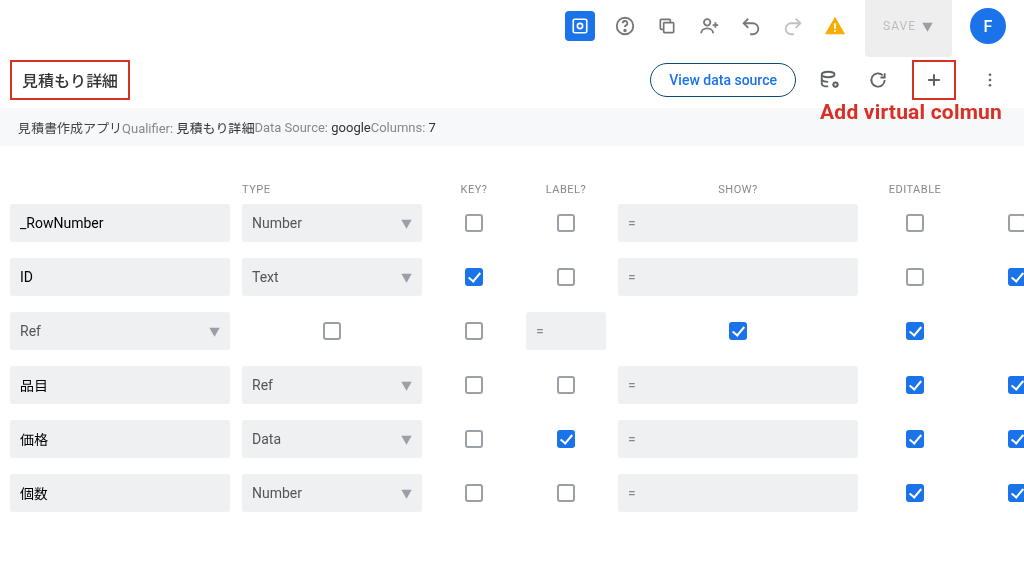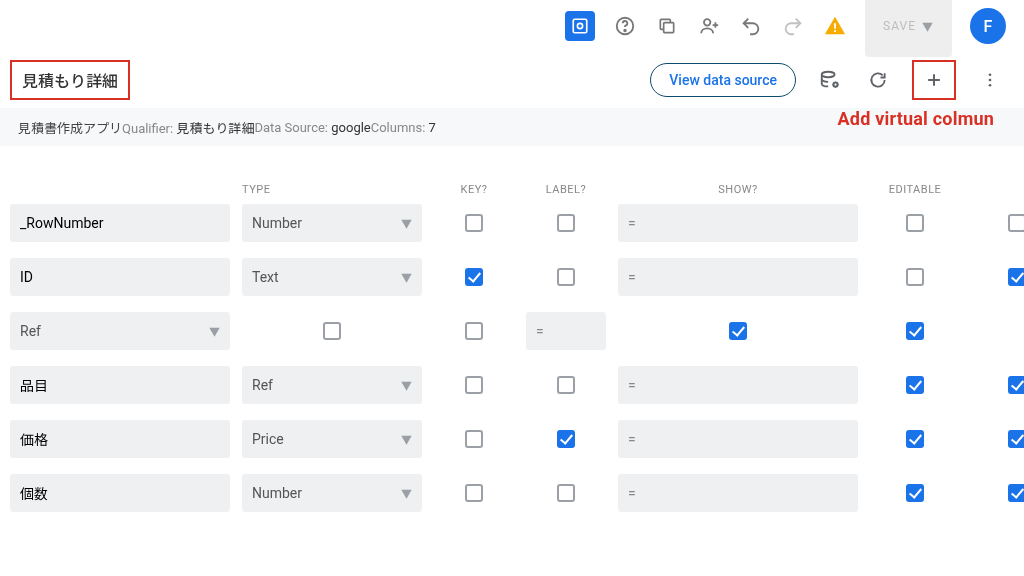--- a/index.html
+++ b/index.html
@@ -11,21 +11,21 @@
   .topbar .save-btn { background: #eee; color: #bdbdbd; padding: 23px 18px; font-size: 12px; letter-spacing: 1px; border-radius: 4px; cursor: default; display:flex; align-items:center; gap:6px;}
   .topbar .avatar { width: 36px; height: 36px; border-radius: 50%; background: #1a73e8; color: #fff; display: flex; align-items: center; justify-content: center; font-size: 16px; font-weight: 500; }
 
   .secondbar { height: 56px; display: flex; align-items: center; padding: 0 10px; position: relative; }
   .table-name { font-size: 16px; font-weight: 500; color: #333; padding: 6px 10px; border: 2px solid #d93025; }
   .secondbar-right { margin-left: auto; display: flex; align-items: center; gap: 20px; padding-right: 10px; }
   .pill-btn { border: 1px solid #0c4a6e; color: #1a73e8; padding: 8px 18px; border-radius: 999px; font-size: 14px; font-weight: 500; cursor: pointer; }
   .round-icon { width: 28px; height: 28px; display: flex; align-items: center; justify-content: center; color: #5f6368; cursor: pointer; }
   .plus-box { border: 2px solid #d93025; padding: 4px 6px; }
 
-  .annotation { position: absolute; right: 30px; top: 48px; color: #d93025; font-weight: 700; font-size: 18px; letter-spacing: .2px; margin-top: 8px;}
+  .annotation { position: absolute; right: 22px; top: 48px; color: #d93025; font-weight: 700; font-size: 21px; letter-spacing: .2px;}
 
   .infobar { background: #f6f8fa; height: 38px; display: flex; align-items: center; padding: 0 18px; font-size: 13px; color: #5f6368; }
   .infobar .app-name { font-weight: 400; color: #444; }
   .infobar .label { color: #888; }
   .infobar .val { color: #333; }
 
   .grid { width: 100%; }
   .hdr-row, .data-row { display: grid; grid-template-columns: 220px 180px 80px 80px 240px 90px 90px; align-items: center; gap: 12px; padding: 0 10px; }
   .hdr-row { height: 50px; color: #888; font-size: 11px; letter-spacing: .5px; }
   .hdr-row > div { text-align: left; margin-top: 36px; }
@@ -238,21 +238,21 @@
     <div class="cb-wrap">
           <span class="cb checked"></span>
         </div>
     <div class="cb-wrap">
           <span class="cb checked"></span>
         </div>
   </div>
       <div class="data-row">
     <div class="cell-name">価格</div>
     <div class="cell-select">
-      <span>Price</span>
+      <span>Data</span>
           <span class="caret">▼</span>
     </div>
     <div class="cb-wrap">
           <span class="cb "></span>
         </div>
     <div class="cb-wrap">
           <span class="cb checked"></span>
         </div>
     <div class="cell-formula">
           <span class="eq">= </span>

